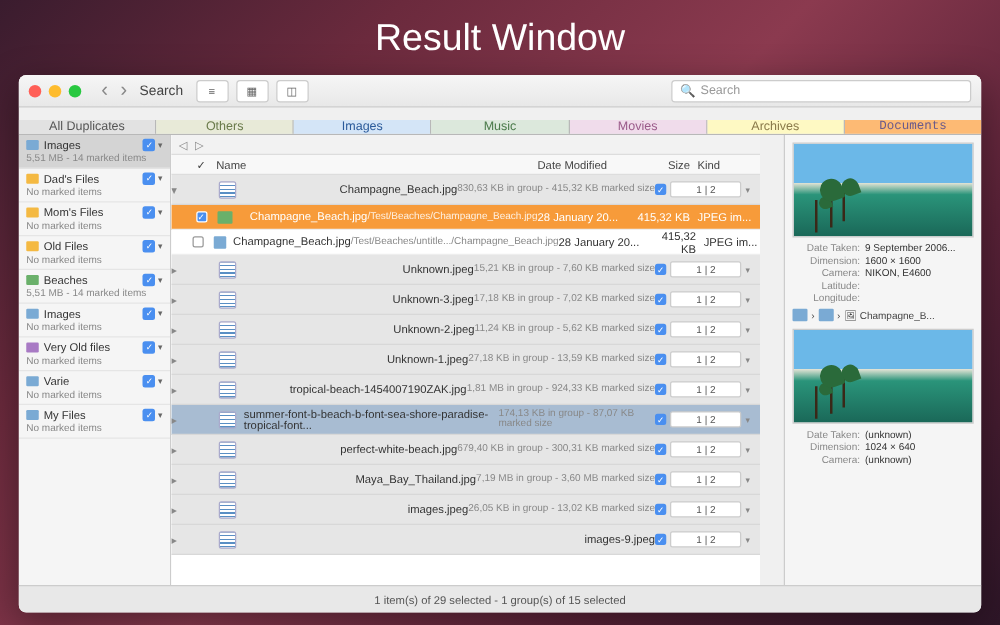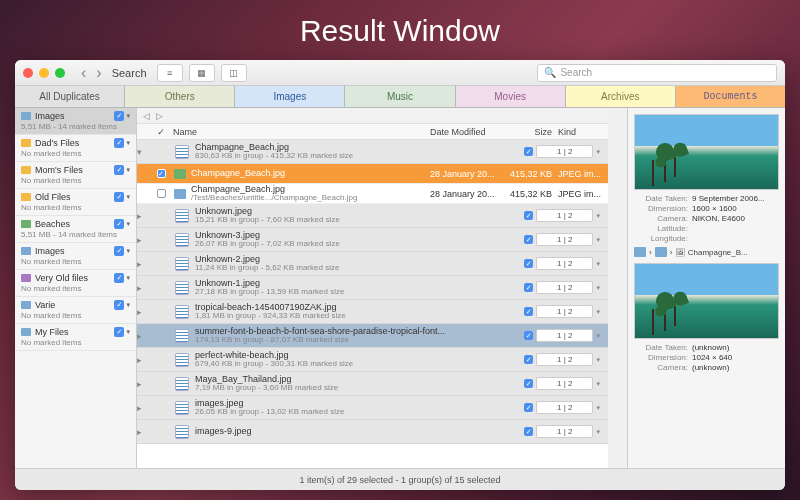--- a/index.html
+++ b/index.html
@@ -9,21 +9,21 @@
 .titlebar{height:26px;display:flex;align-items:center;padding:0 8px;background:linear-gradient(#f6f6f6,#e8e8e8);border-bottom:1px solid #ccc;}
 .traffic{display:flex;gap:6px;margin-right:12px;}
 .dot{width:10px;height:10px;border-radius:50%;}
 .dot.r{background:#ff5f57;}.dot.y{background:#febc2e;}.dot.g{background:#28c840;}
 .nav-arrows{display:flex;gap:2px;margin-right:6px;color:#888;}
 .nav-arrows span{padding:0 4px;cursor:pointer;}
 .search-label{font-size:11px;color:#444;margin-right:10px;}
 .tb-icons{display:flex;gap:6px;margin-right:auto;}
 .tb-btn{width:26px;height:18px;border:1px solid #ccc;border-radius:3px;background:#fff;display:flex;align-items:center;justify-content:center;font-size:9px;color:#666;}
 .search-box{width:240px;height:18px;border:1px solid #ccc;border-radius:3px;background:#fff;display:flex;align-items:center;padding:0 6px;font-size:10px;color:#999;}
-.tabs{height:22px;display:flex;border-bottom:1px solid #b8b8b8;}
+.tabs{height:22px;display:flex;border-bottom:1px solid #b8b8b8;align-items:flex-end;}
 .tab{flex:1;display:flex;align-items:center;justify-content:center;font-size:10px;border-right:1px solid #b8b8b8;cursor:pointer;}
 .tab:last-child{border-right:none;}
 .tab.t0{background:#e2e2e2;color:#555;}.tab.t1{background:#e8ead8;color:#6a7a4a;}.tab.t2{background:#d4e5f7;color:#2a5a9a;font-weight:500;}.tab.t3{background:#dce8dc;color:#4a7a4a;}.tab.t4{background:#f0dceb;color:#9a5a8a;}.tab.t5{background:#fef9c3;color:#8a7a4a;}.tab.t6{background:#fdba74;color:#6a5a8a;font-family:Liberation Mono, monospace;}
 .body{flex:1;display:flex;overflow:hidden;}
 .sidebar{width:122px;background:#f5f5f5;border-right:1px solid #ccc;overflow-y:auto;}
 .sb-item{padding:3px 6px;border-bottom:1px solid #e5e5e5;cursor:pointer;}
 .sb-item.active{background:#d4d4d4;}
 .sb-row{display:flex;align-items:center;}
 .sb-folder{width:10px;height:8px;border-radius:1px;margin-right:4px;}
 .sb-name{font-size:9px;color:#333;flex:1;}
@@ -60,21 +60,21 @@
 .thumb{width:100%;height:76px;background:linear-gradient(#6bb8e8 0%,#6bb8e8 42%,#e8e6d8 42%,#2a947a 55%,#1a6858 100%);border:1px solid #ccc;margin-bottom:4px;position:relative;}
 .thumb::before{content:"";position:absolute;top:55%;left:20%;width:2px;height:35%;background:#3a2818;box-shadow:10px -5px 0 #3a2818,-12px 4px 0 #3a2818;}
 .thumb::after{content:"";position:absolute;top:38%;left:15%;width:18px;height:18px;background:#2a6a3a;border-radius:50% 50% 10% 50%;transform:rotate(-20deg);box-shadow:15px 3px 0 -2px #2a6a3a,-8px 8px 0 -4px #2a6a3a;}
 .meta-row{display:flex;margin-bottom:1px;}
 .meta-k{width:54px;text-align:right;color:#888;margin-right:4px;}
 .meta-v{color:#333;}
 .crumbs{display:flex;gap:3px;align-items:center;margin:4px 0 6px;font-size:8px;}
 .crumb{width:12px;height:10px;background:#7aaad4;border-radius:1px;}
 .footer{height:22px;background:#e8e8e8;border-top:1px solid #ccc;display:flex;align-items:center;padding:0 10px;font-size:9px;color:#555;}
 .footer-btn{margin-left:auto;padding:2px 8px;border:1px solid #bbb;border-radius:3px;background:linear-gradient(#fff,#eee);cursor:pointer;}
-.stacked{display:flex;flex-direction:column;justify-content:flex-start;line-height:1;}
+.stacked{display:flex;flex-direction:row;justify-content:flex-end;line-height:1;}
 </style>
 </head>
 <body>
 
 <div class="page-title">Result Window</div>
 <div class="window">
   <div class="titlebar">
     <div class="traffic">
       <div class="dot r"></div>
       <div class="dot y"></div>
@@ -217,20 +217,21 @@
             </div>
           </div>
           <div class="row sel">
             <div class="col-exp"></div>
             <div class="col-ck">
               <span class="cb on">✓</span>
             </div>
             <div class="fld-ic" style="background:#6ab06a"></div>
             <div class="col-name stacked">
               <div>Champagne_Beach.jpg</div>
+              <div class="row-sub">/Test/Beaches/Champagne_Beach.jpg</div>
             </div>
             <div class="col-date">28 January 20...</div>
             <div class="col-size">415,32 KB</div>
             <div class="col-kind">JPEG im...</div>
           </div>
           <div class="row">
             <div class="col-exp"></div>
             <div class="col-ck">
               <span class="cb "></span>
             </div>
@@ -256,21 +257,21 @@
               <span class="count-box">1 | 2</span>
               <span style="font-size:7px;color:#888;">▾</span>
             </div>
           </div>
           <div class="grp">
             <div class="col-exp">▸</div>
             <div class="col-ck"></div>
             <div class="grp-icon"></div>
             <div class="stacked col-name">
               <div class="grp-name">Unknown-3.jpeg</div>
-              <div class="grp-sub">26,07 KB in group - 7,02 KB marked size</div>
+              <div class="grp-sub">17,18 KB in group - 7,02 KB marked size</div>
             </div>
             <div class="grp-badge">
               <span class="cb on">✓</span>
               <span class="count-box">1 | 2</span>
               <span style="font-size:7px;color:#888;">▾</span>
             </div>
           </div>
           <div class="grp">
             <div class="col-exp">▸</div>
             <div class="col-ck"></div>

